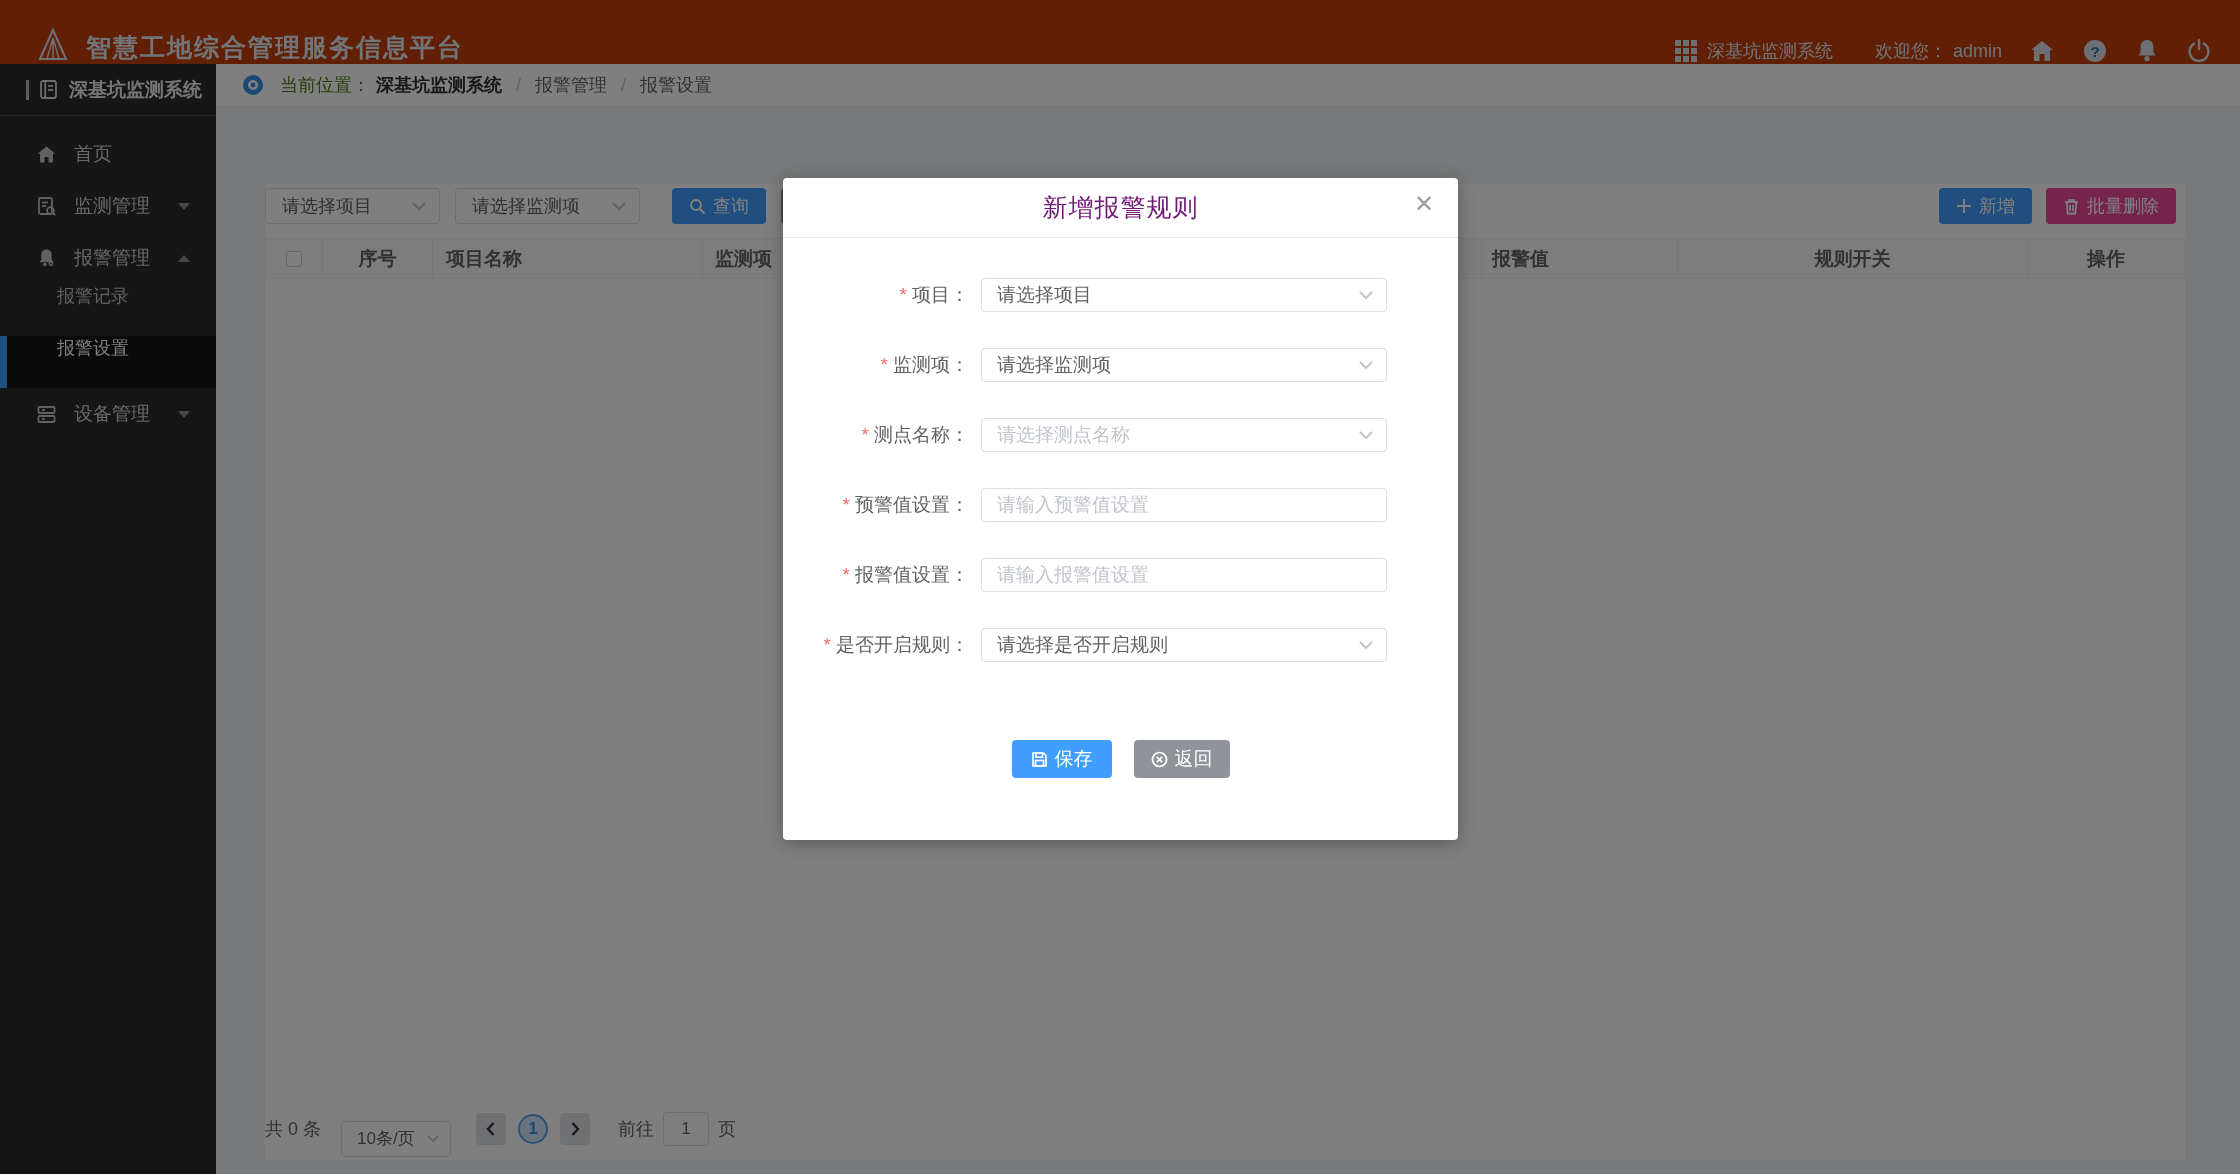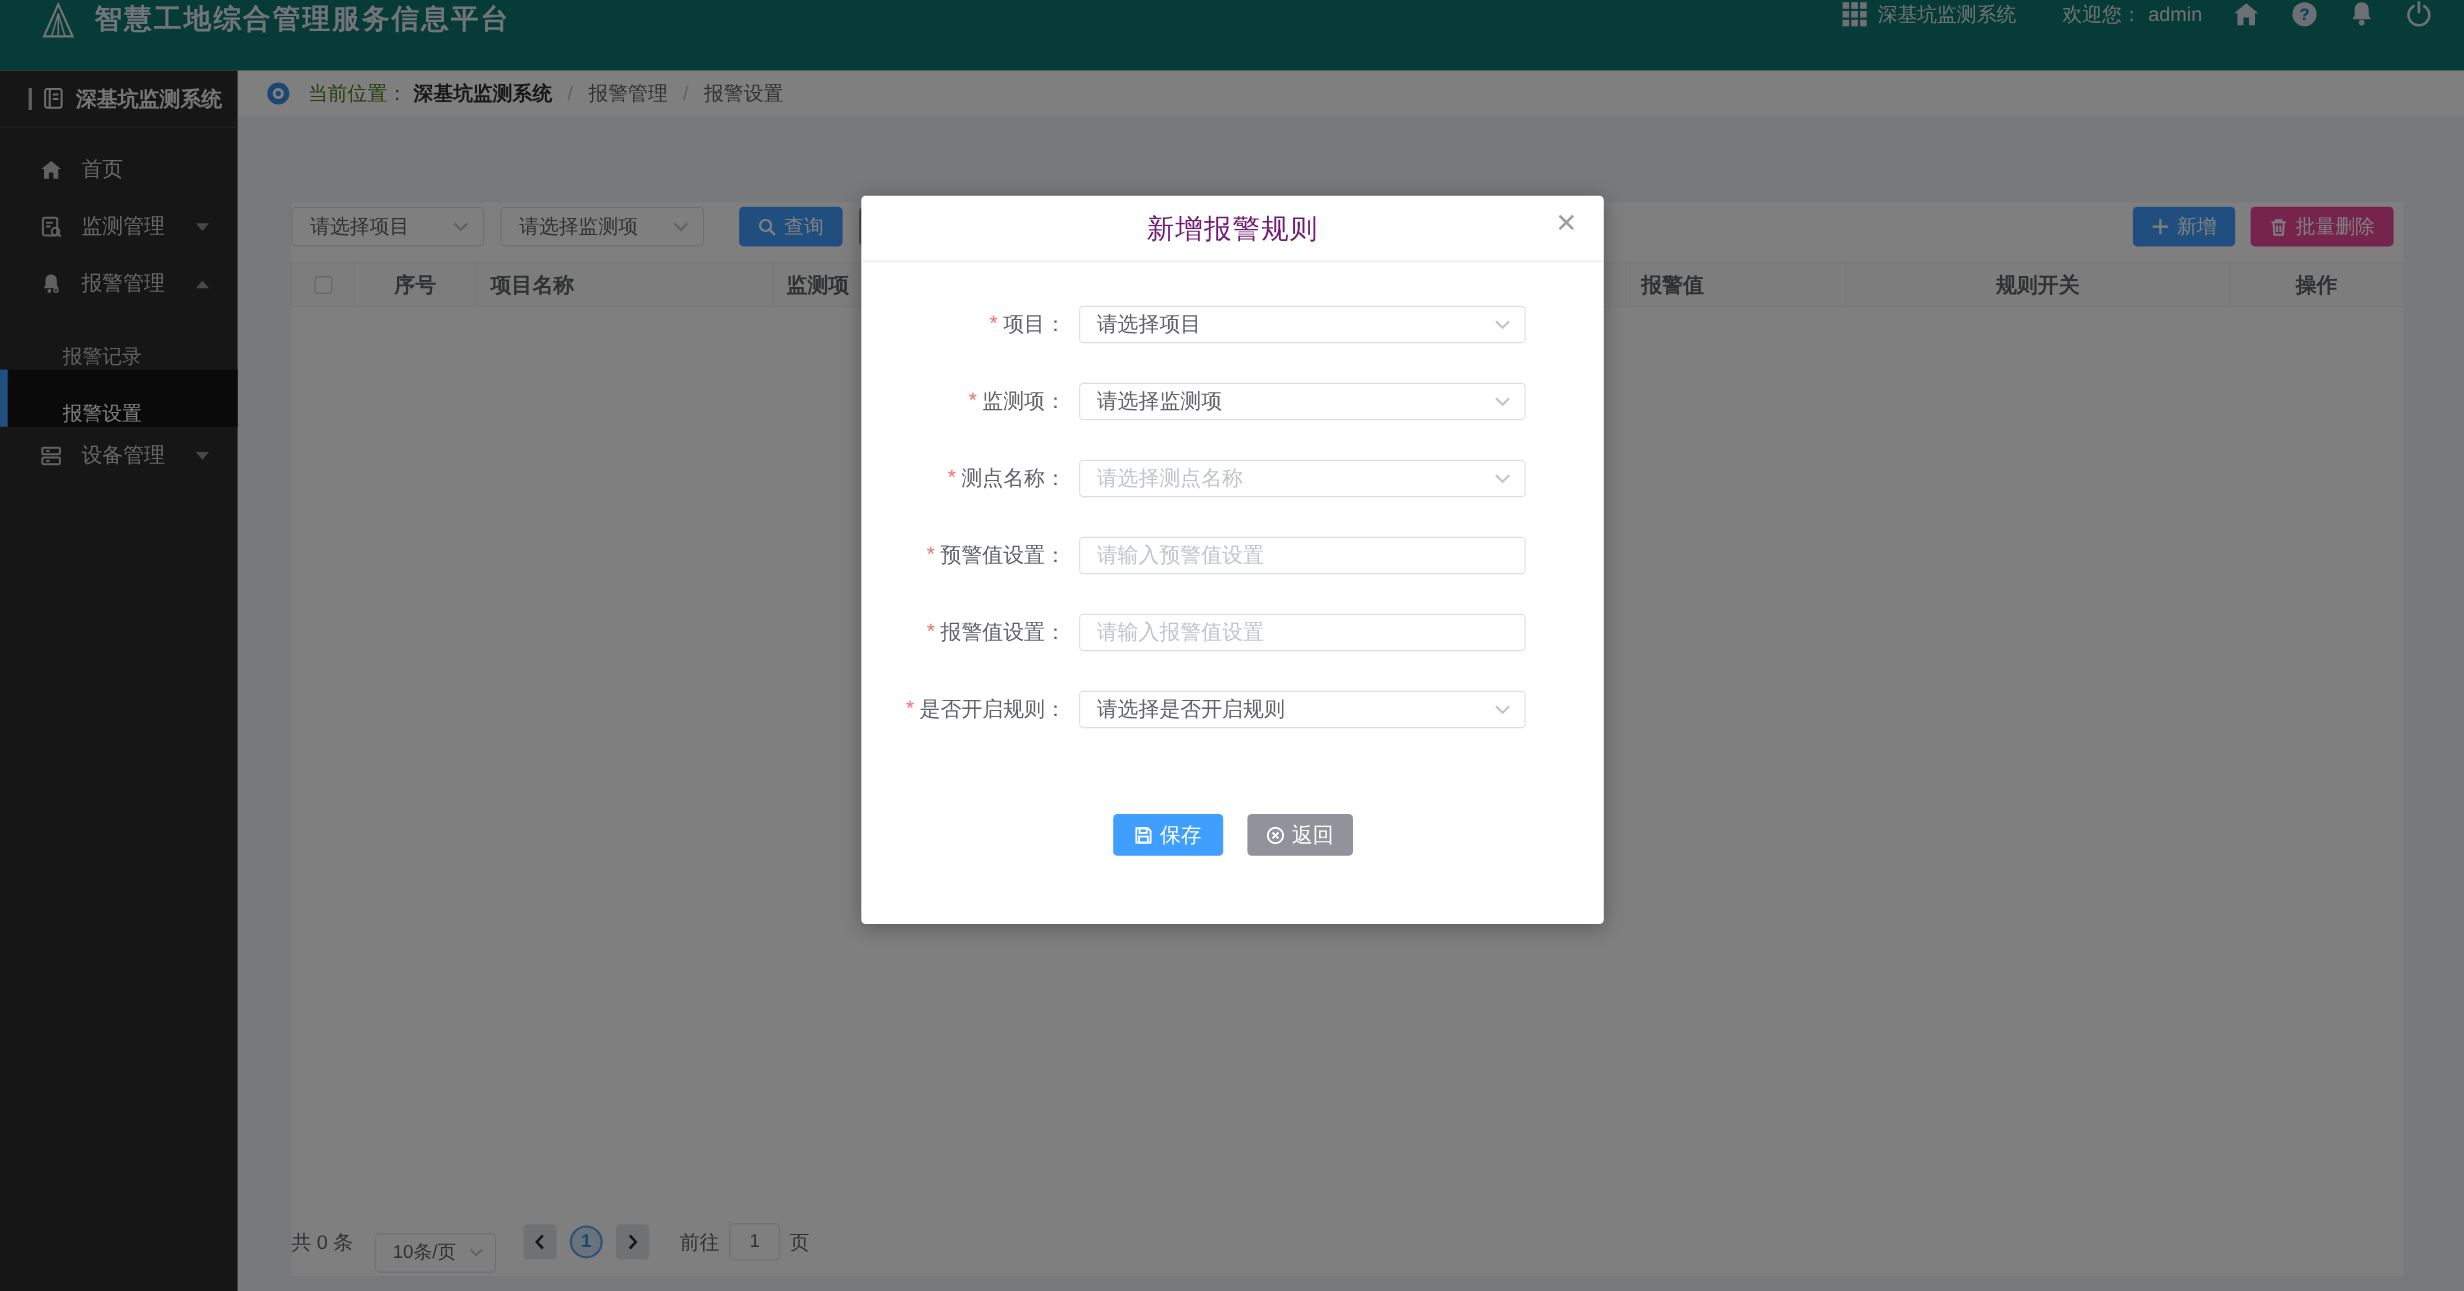--- a/index.html
+++ b/index.html
@@ -6,21 +6,21 @@
   html,body { width:2240px; height:1174px; overflow:hidden; }
   body {
     font-family: "Liberation Sans","DejaVu Sans",sans-serif;
     background:#f0f2f5; position:relative; color:#606266;
   }
   svg { display:block; }
 
   
   .app-header {
     position:absolute; left:0; top:0; width:2240px; height:64px;
-    background:#0f766e; display:flex; align-items:flex-start; z-index:5;
+    background:#c2410c; display:flex; align-items:flex-end; z-index:5;
   }
   .logo { margin-left:34px; color:#dfe6ee; }
   .app-title {
     margin-left:14px; font-size:25px; font-weight:600; color:#e3e9f0; letter-spacing:2px;
     white-space:nowrap;
   }
   .header-right { margin-left:auto; display:flex; align-items:center; padding-right:28px; color:#d9e0e8; }
   .grid-icon { margin-right:9px; }
   .system-name { font-size:18px; color:#dfe6ee; white-space:nowrap; }
   .welcome { margin-left:42px; font-size:18px; color:#dfe6ee; white-space:nowrap; }
@@ -43,21 +43,21 @@
   .menu-item {
     height:52px; display:flex; align-items:center; padding-left:36px; padding-right:26px;
     color:#cfcfcf; cursor:pointer; position:relative;
   }
   .menu-item .micon { color:#c3c3c3; margin-right:17px; }
   .menu-item .mlabel { font-size:19px; white-space:nowrap; }
   .caret { width:0; height:0; border-left:6px solid transparent; border-right:6px solid transparent; margin-left:auto; }
   .caret.down { border-top:7px solid #8f9194; }
   .caret.up   { border-bottom:7px solid #8f9194; }
   .submenu-item {
-    height:52px; display:flex; align-items:flex-end; padding-left:57px;
+    height:52px; display:flex; align-items:flex-start; padding-left:57px;
     font-size:18px; color:#c2c2c2; cursor:pointer;
   }
   .submenu-item.active {
     background:#151515; border-left:7px solid #3ea0ff; padding-left:50px; color:#ffffff;
   }
 
   
   .main { position:absolute; left:216px; top:64px; right:0; bottom:0; }
   .breadcrumb-bar {
     height:43px; background:#ffffff; display:flex; align-items:center;

